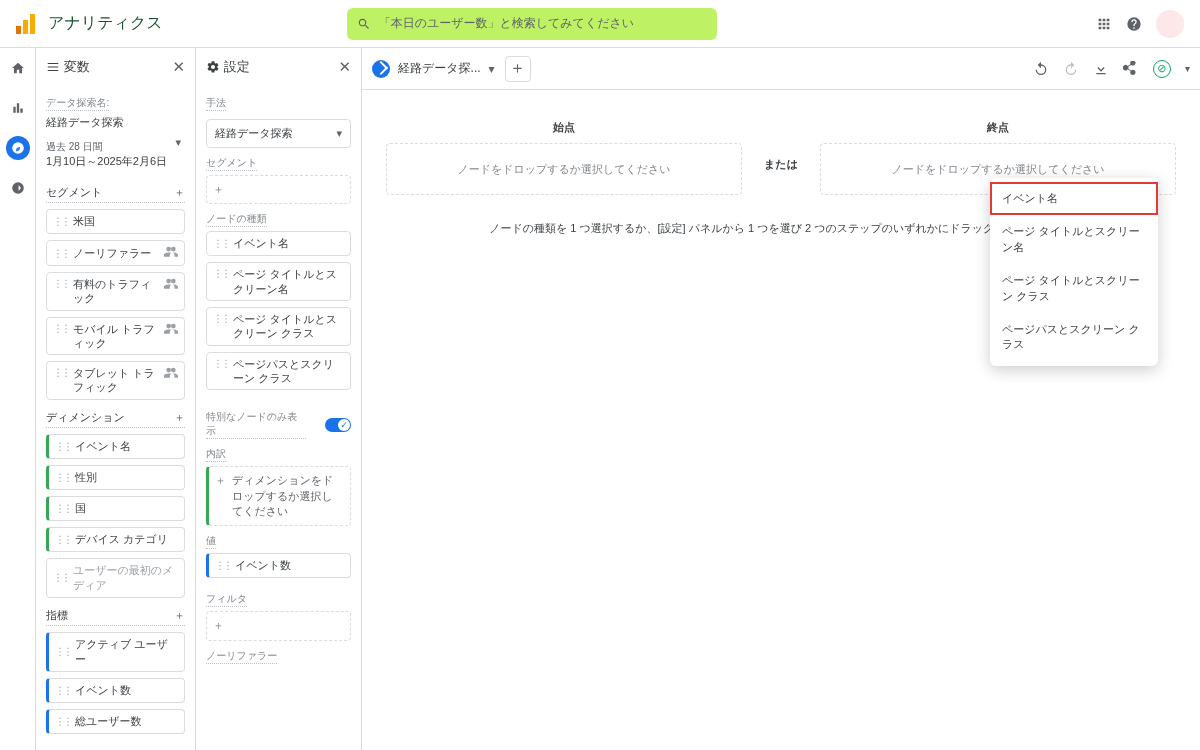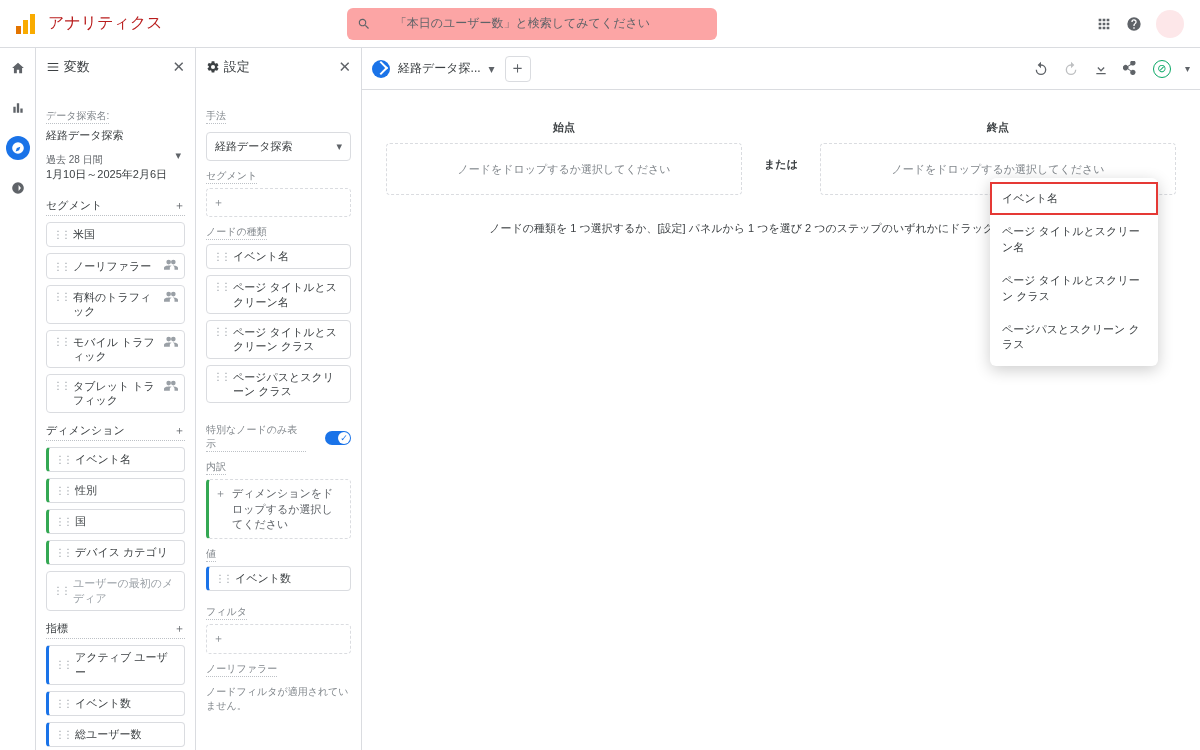--- a/index.html
+++ b/index.html
@@ -3,33 +3,33 @@
 <meta charset="utf-8">
 <style>
 * { box-sizing: border-box; margin: 0; padding: 0; font-family: "Helvetica Neue", Arial, "Hiragino Sans", "Meiryo", sans-serif; }
 body { width: 1200px; height: 750px; overflow: hidden; background: #fff; color: #3c4043; }
 .topbar { height: 48px; display: flex; align-items: center; border-bottom: 1px solid #dadce0; padding: 0 16px; gap: 12px; }
 .ga-logo { width: 20px; height: 20px; display: flex; align-items: flex-end; gap: 2px; }
 .ga-logo span { display: inline-block; width: 5px; background: #f9ab00; }
 .ga-logo span:nth-child(1){height:8px;background:#e37400;}
 .ga-logo span:nth-child(2){height:14px;}
 .ga-logo span:nth-child(3){height:20px;}
-.app-title { font-size: 16px; color: #b91c1c; }
+.app-title { font-size: 16px; color: #14532d; }
 .breadcrumb-blank { width: 160px; height: 24px; }
-.search { flex: 0 0 370px; height: 32px; background: #fca5a5; border-radius: 6px; display: flex; align-items: center; padding: 14px 10px; color: #5f6368; gap: 24px; font-size: 12px;}
+.search { flex: 0 0 370px; height: 32px; background: #bef264; border-radius: 6px; display: flex; align-items: center; padding: 14px 10px; color: #5f6368; gap: 8px; font-size: 12px;}
 .top-right { margin-left: auto; display: flex; align-items: center; gap: 14px; color:#5f6368;}
 .avatar { width: 28px; height: 28px; border-radius: 50%; background: #fde7e9; }
 
 .shell { display: flex; height: calc(750px - 48px); }
 .nav { width: 36px; border-right: 1px solid #dadce0; padding-top: 8px; display: flex; flex-direction: column; align-items: center; gap: 16px; }
 .nav-btn { width: 24px; height: 24px; border-radius: 50%; display:flex;align-items:center;justify-content:center; color:#5f6368; }
 .nav-btn.active { background:#1a73e8; color:#fff; }
 
 .panel { border-right: 1px solid #dadce0; padding: 10px; overflow-y: auto; font-size: 11px; }
-.panel-hdr { display:flex; align-items:center; font-size: 13px; color:#3c4043; margin-bottom:25px; }
+.panel-hdr { display:flex; align-items:center; font-size: 13px; color:#3c4043; margin-bottom:12px; }
 .panel-hdr .close { margin-left:auto; color:#5f6368; cursor:pointer; font-size:15px;}
 .vars { width: 160px; }
 .settings { width: 166px; }
 
 .sec-label { font-size: 10px; color:#80868b; border-bottom:1px dotted #bdc1c6; display:inline-block; margin:8px 0 4px; }
 .simple-text { font-size: 11px; color:#3c4043; }
 .date-box { margin-top:4px; padding:6px 0; position:relative; }
 .date-box .caret { position:absolute; right:4px; top:2px; color:#5f6368; }
 
 .group-head { display:flex; align-items:center; border-bottom:1px dotted #bdc1c6; margin:10px 0 6px; padding-bottom:2px; }
@@ -287,21 +287,20 @@
         <span class="handle">⋮⋮</span>
         <span>イベント数</span>
       </div>
 
     <div class="sec-label">フィルタ</div>
     <div class="dropzone">
         <span class="plus-s">＋</span>
       </div>
 
     <div class="sec-label">ノーリファラー</div>
-    <div class="tiny-note">ノードフィルタが適用されていません。</div>
   </div>
 
   <div class="canvas">
     <div class="canvas-bar">
       <div class="tab">
         <span class="dot"></span>
         <span>経路データ探...</span>
         <span class="caret">▾</span>
       </div>
       <div class="plus-tab">＋</div>

